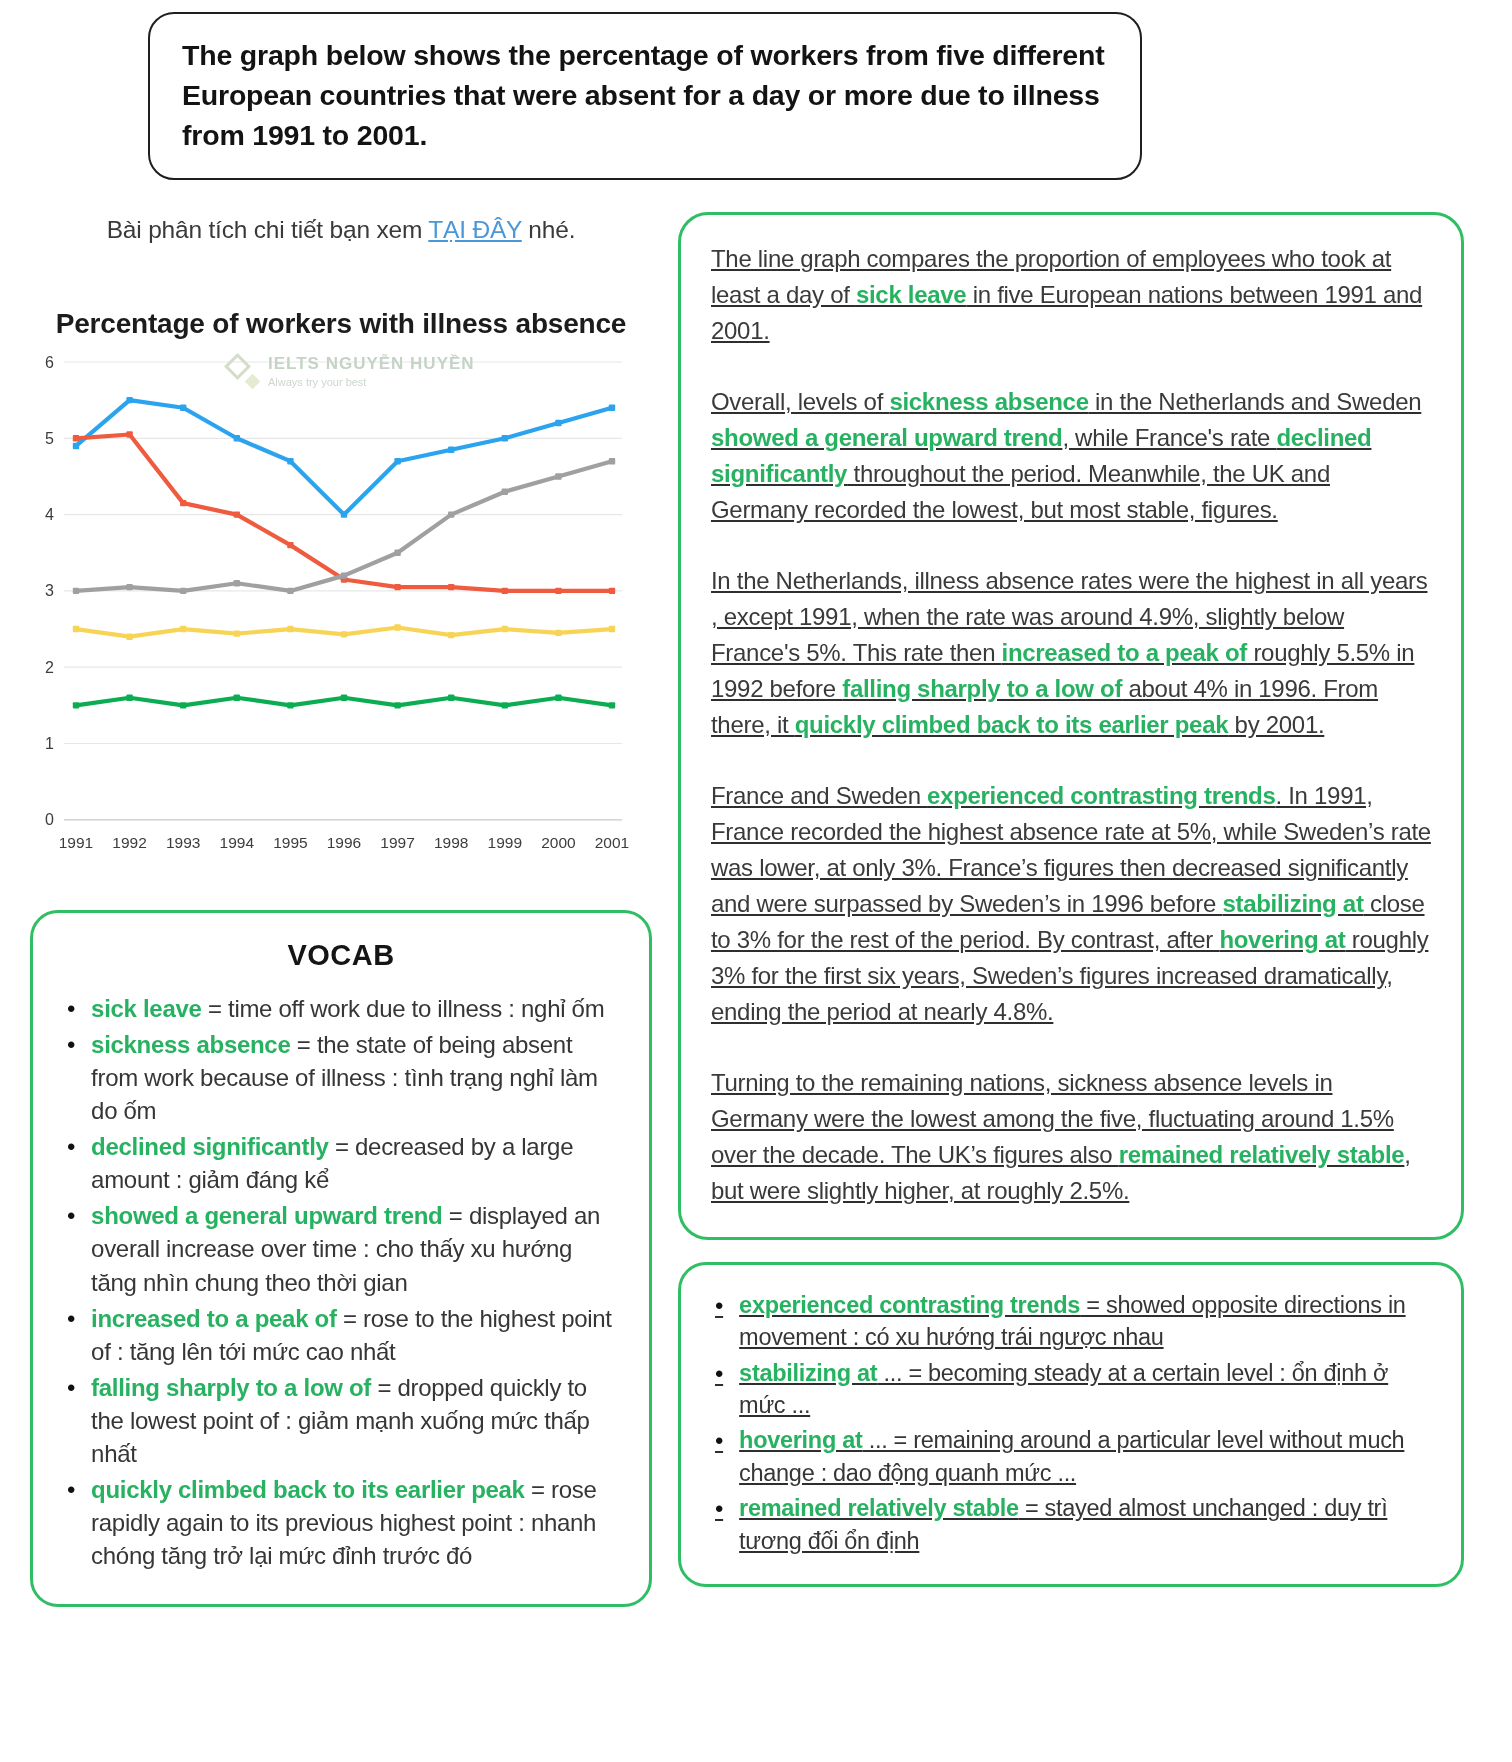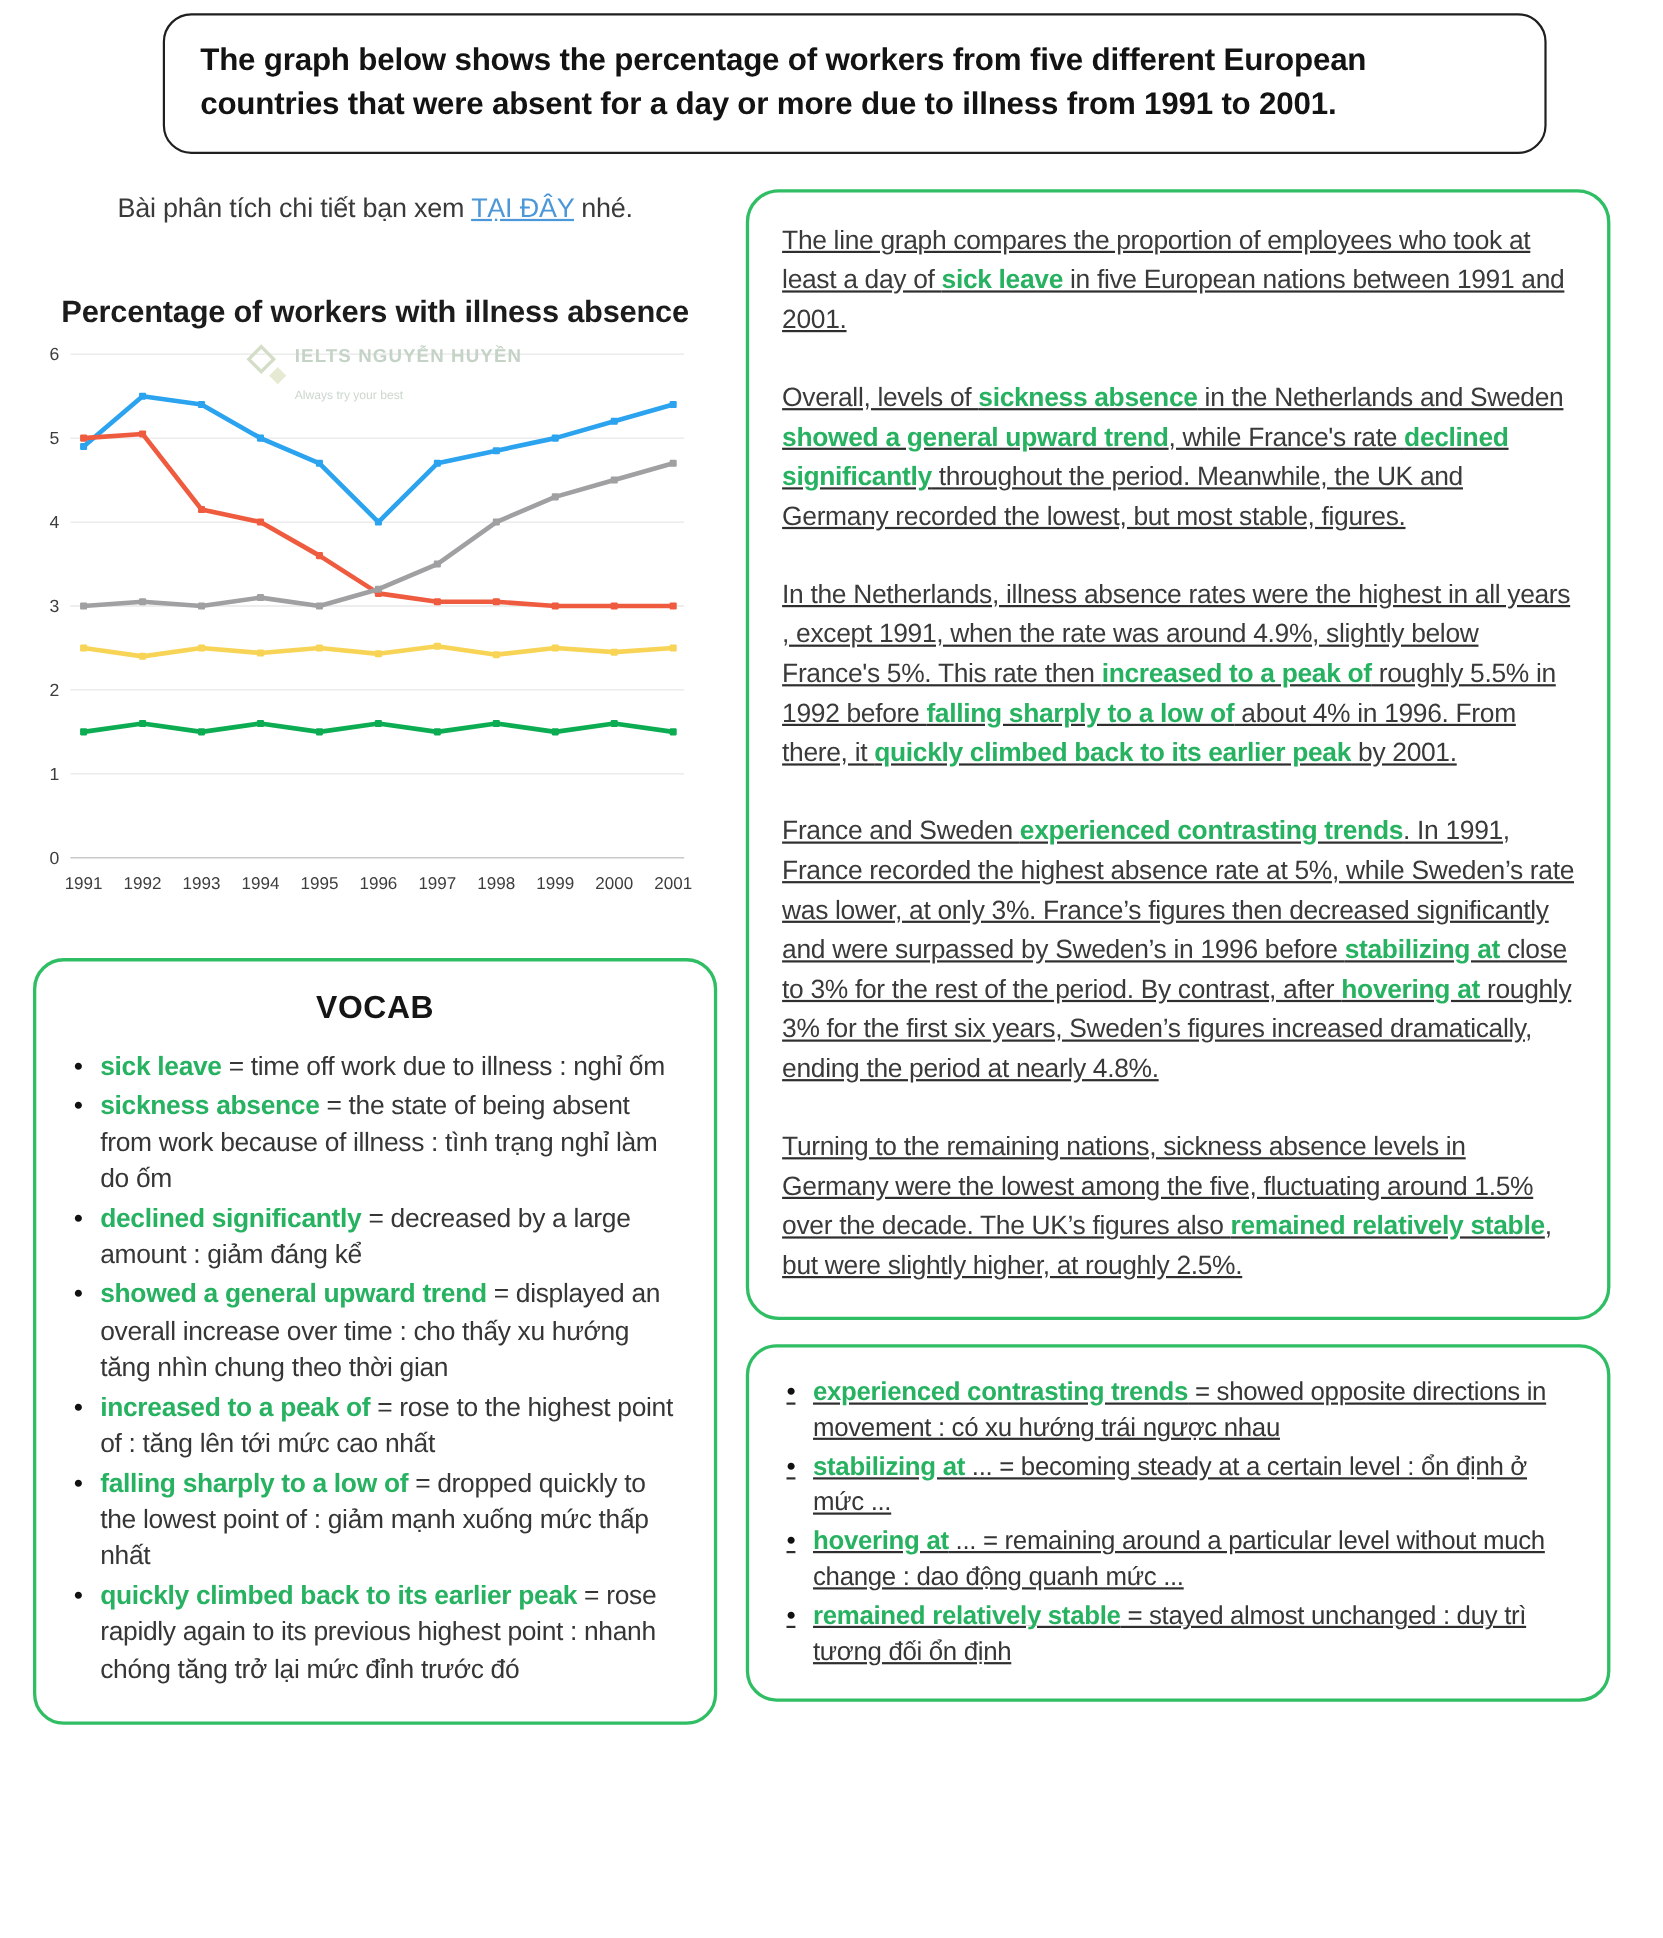--- a/index.html
+++ b/index.html
@@ -2,21 +2,21 @@
 <html><head>
 <meta charset="utf-8">
 <style>
   * { box-sizing: border-box; }
   html,body { margin:0; padding:0; background:#ffffff; }
   body { font-family:"Liberation Sans", sans-serif; color:#2e2e2e; }
   .page { width:1512px; min-height:1762px; background:#fff; padding:12px 0 30px; }
 
   
   .title-box{
-    margin-left:148px; width:1258px; border:2.5px solid #1f1f1f;
+    margin-left:148px; width:994px; border:2.5px solid #1f1f1f;
     border-radius:26px; padding:22px 32px;
   }
   .title-box p{ margin:0; font-size:28.5px; font-weight:700; line-height:1.4; color:#131313; letter-spacing:-0.2px;}
 
   
   .columns{ display:flex; gap:26px; margin-top:32px; padding:0 48px 0 30px; align-items:flex-start;}
   .left-col{ width:622px; flex:none; }
   .right-col{ flex:1; min-width:0;text-decoration:underline; }
 
   
@@ -29,21 +29,21 @@
   .legend-item{ display:flex; align-items:center; gap:9px; }
   .legend-dot{ width:15px; height:15px; border-radius:50%; flex:none; }
   .legend-label{ font-size:16px; color:#454545; }
   .chart-wrap{ position:relative; margin-top:12px; }
   svg text{ font-family:"Liberation Sans", sans-serif; fill:#3d3d3d; }
   .watermark{ position:absolute; left:196px; top:2px; display:flex; align-items:flex-start; pointer-events:none;}
   .wm-logo{ width:34px; height:36px; position:relative; margin-right:8px; flex:none;}
   .wm-logo::before{ content:""; position:absolute; width:13px; height:13px; border:3.5px solid #d3ddc8; transform:rotate(45deg); left:2px; top:3px;}
   .wm-logo::after{ content:""; position:absolute; width:11px; height:11px; background:#e6ead2; transform:rotate(45deg); right:2px; bottom:3px;}
   .wm-1{ font-size:17px; font-weight:700; color:#c5d3c6; letter-spacing:1px; }
-  .wm-2{ font-size:11px; color:#ccd7cd; margin-top:20px; }
+  .wm-2{ font-size:11px; color:#ccd7cd; margin-top:2px; }
 
   
   .vbox{ border:3px solid #2fbe63; border-radius:28px; padding:22px 26px 28px; }
   .vbox h2{ margin:4px 0 20px; text-align:center; font-size:29px; font-weight:700; color:#151515; letter-spacing:0.5px;}
   .vbox ul{ list-style:none; margin:0; padding:0 0 0 8px; }
   .vbox li{ display:flex; margin:0 0 3px; font-size:24px; line-height:1.38; color:#363636; letter-spacing:-0.3px;}
   .vbox li::before{ content:"•"; font-size:24px; color:#111; margin:0 16px 0 0; flex:none; }
   .hl{ color:#27b261; font-weight:700; }
   .vocab-box{ margin-top:48px; }
 

